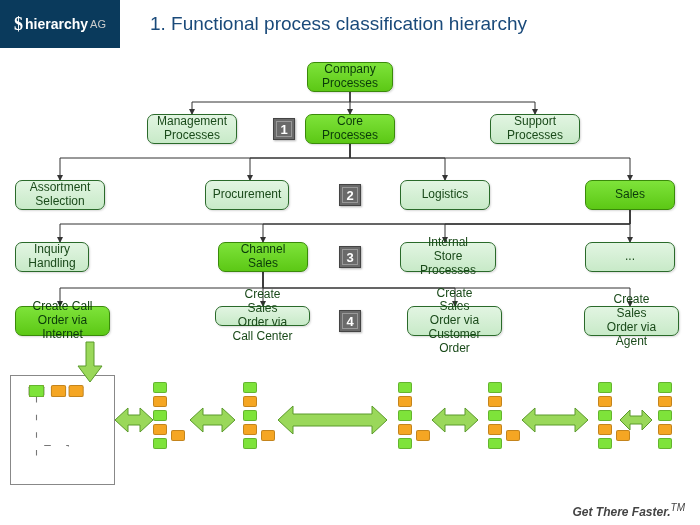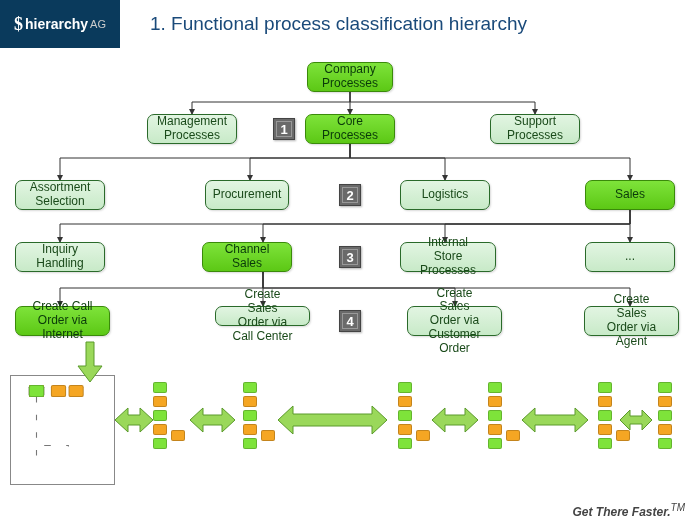--- a/index.html
+++ b/index.html
@@ -76,22 +76,22 @@
   <div class="node green" style="left:305px; top:66px; width:90px; height:30px">Core Processes</div>
   <div class="node mint" style="left:490px; top:66px; width:90px; height:30px">Support Processes</div>
   <div class="badge" style="left:273px; top:70px">1</div>
 
   <div class="node mint" style="left:15px; top:132px; width:90px; height:30px">Assortment Selection</div>
   <div class="node mint" style="left:205px; top:132px; width:84px; height:30px">Procurement</div>
   <div class="node mint" style="left:400px; top:132px; width:90px; height:30px">Logistics</div>
   <div class="node green" style="left:585px; top:132px; width:90px; height:30px">Sales</div>
   <div class="badge" style="left:339px; top:136px">2</div>
 
-  <div class="node mint" style="left:15px; top:194px; width:90px; height:30px">Inquiry Handling</div>
-  <div class="node green" style="left:202px; top:194px; width:90px; height:30px">Channel Sales</div>
+  <div class="node mint" style="left:15px; top:194px; width:74px; height:30px">Inquiry Handling</div>
+  <div class="node green" style="left:218px; top:194px; width:90px; height:30px">Channel Sales</div>
   <div class="node mint" style="left:400px; top:194px; width:96px; height:30px">Internal Store Processes</div>
   <div class="node mint" style="left:585px; top:194px; width:90px; height:30px">...</div>
   <div class="badge" style="left:339px; top:198px">3</div>
 
   <div class="node green" style="left:15px; top:258px; width:95px; height:30px">Create Call Order via Internet</div>
   <div class="node mint" style="left:215px; top:258px; width:95px; height:20px">Create Sales Order via Call Center</div>
   <div class="node mint" style="left:407px; top:258px; width:95px; height:30px">Create Sales Order via Customer Order</div>
   <div class="node mint" style="left:584px; top:258px; width:95px; height:30px">Create Sales Order via Agent</div>
   <div class="badge" style="left:339px; top:262px">4</div>
 

